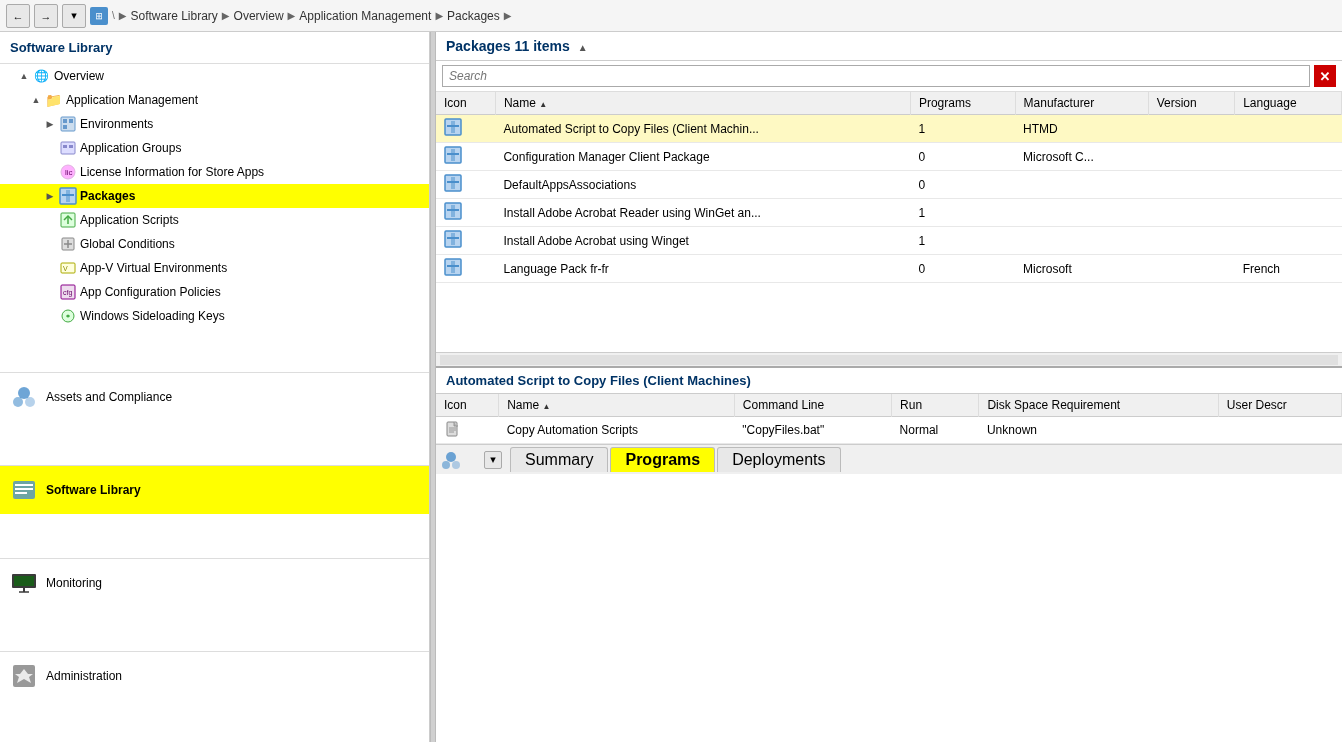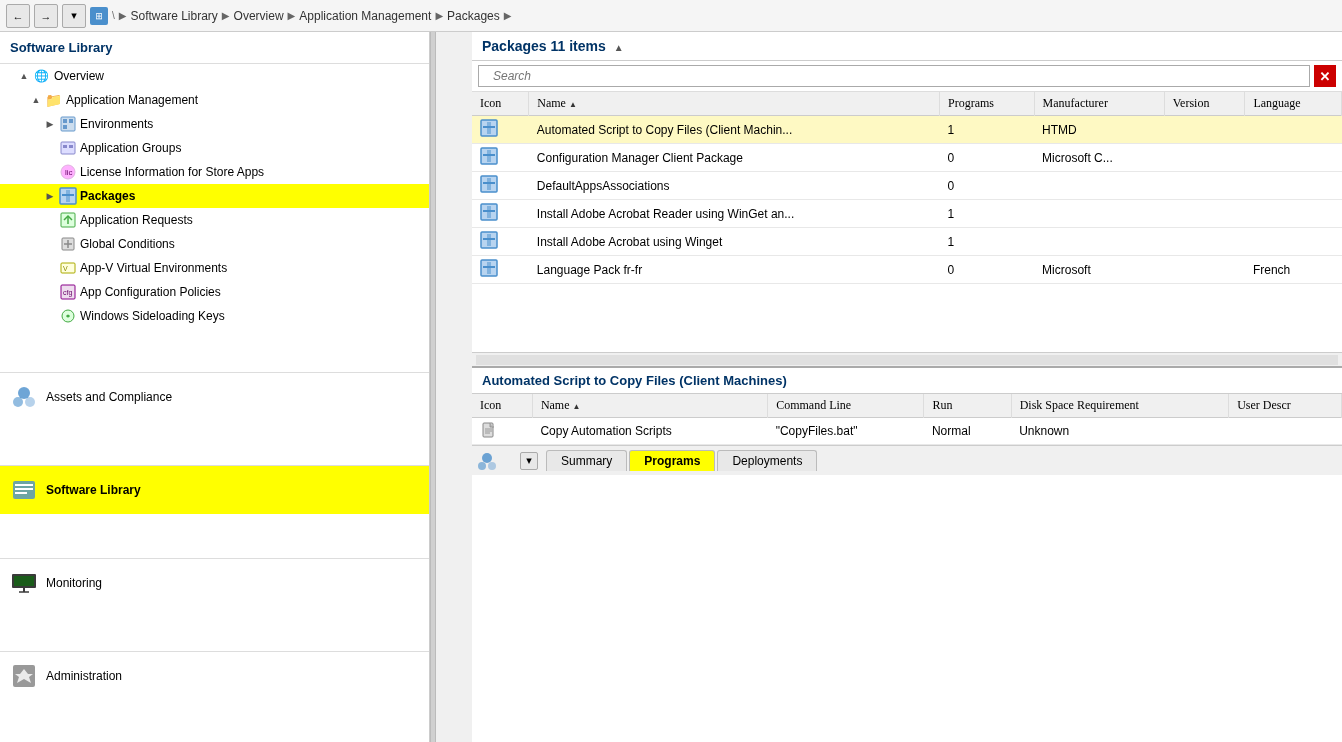--- a/index.html
+++ b/index.html
@@ -91,21 +91,20 @@
     .indent-2 { padding-left: 30px; }
     .indent-3 { padding-left: 44px; }
 
     
     .content-area {
       flex: 1;
       display: flex;
       flex-direction: column;
       background: white;
       overflow: hidden;
-      margin-left: 36px;
     }
 
     .content-header {
       padding: 6px 10px;
       font-size: 14px;
       font-weight: bold;
       color: #003366;
       border-bottom: 1px solid #ccc;
     }
 
@@ -120,21 +119,21 @@
       display: flex;
       align-items: center;
       padding: 4px 6px;
       border-bottom: 1px solid #ddd;
       gap: 4px;
     }
     .search-input {
       flex: 1;
       height: 22px;
       border: 1px solid #aaa;
-      padding: 2px 14px;
+      padding: 2px 6px;
       font-size: 12px;
       font-style: italic;
       color: #999;
     }
     .search-clear {
       width: 22px; height: 22px;
       background: #cc0000;
       color: white;
       border: none;
       display: flex; align-items: center; justify-content: center;
@@ -156,21 +155,20 @@
 
     thead th {
       padding: 4px 8px;
       text-align: left;
       font-weight: normal;
       border-right: 1px solid #ddd;
       white-space: nowrap;
       position: sticky;
       top: 0;
       background: #f0f0f0;
-      font-family: Liberation Serif, serif;
     }
 
     tbody tr {
       border-bottom: 1px solid #e8e8e8;
     }
 
     td {
       padding: 3px 8px;
       vertical-align: middle;
       white-space: nowrap;
@@ -224,21 +222,21 @@
       padding: 0 4px;
       gap: 2px;
     }
 
     .tab {
       padding: 3px 14px;
       border: 1px solid #bbb;
       border-bottom: none;
       background: #e8e8e8;
       cursor: pointer;
-      font-size: 12px;
+      font-size: 16px;
       border-radius: 3px 3px 0 0;
     }
     .tab.active { background: #ffff00; font-weight: bold; }
 
     .tab-icon {
       display: inline-flex;
       align-items: center;
       margin-right: 20px;
     }
 
@@ -395,21 +393,21 @@
 
       <div class="tree-item indent-3">
         <span class="expand-arrow"></span>
         <span class="node-icon">
           <svg width="16" height="16" viewBox="0 0 16 16">
               <rect x="1" y="1" width="14" height="14" rx="1" fill="#dfd" stroke="#4a4" stroke-width="1"></rect>
               <path d="M4 8 L8 4 L12 8" fill="none" stroke="#4a4" stroke-width="1.5"></path>
               <line x1="8" y1="4" x2="8" y2="12" stroke="#4a4" stroke-width="1.5"></line>
             </svg>
         </span>
-        <span>Application Requests</span>
+        <span>Application Scripts</span>
       </div>
 
       <div class="tree-item indent-3">
         <span class="expand-arrow"></span>
         <span class="node-icon">
           <svg width="16" height="16" viewBox="0 0 16 16">
               <rect x="2" y="2" width="12" height="12" rx="1" fill="#ddd" stroke="#888" stroke-width="1"></rect>
               <line x1="4" y1="8" x2="12" y2="8" stroke="#888" stroke-width="1.5"></line>
               <line x1="8" y1="4" x2="8" y2="12" stroke="#888" stroke-width="1.5"></line>
             </svg>

